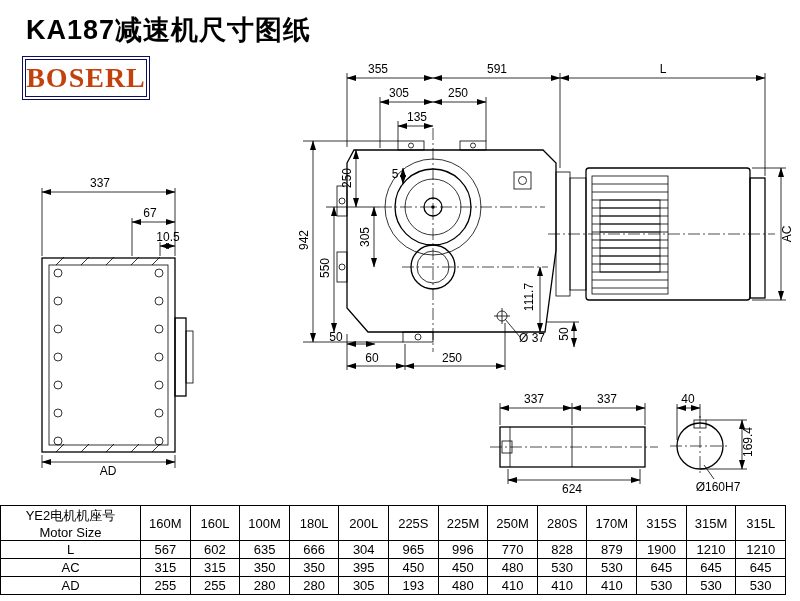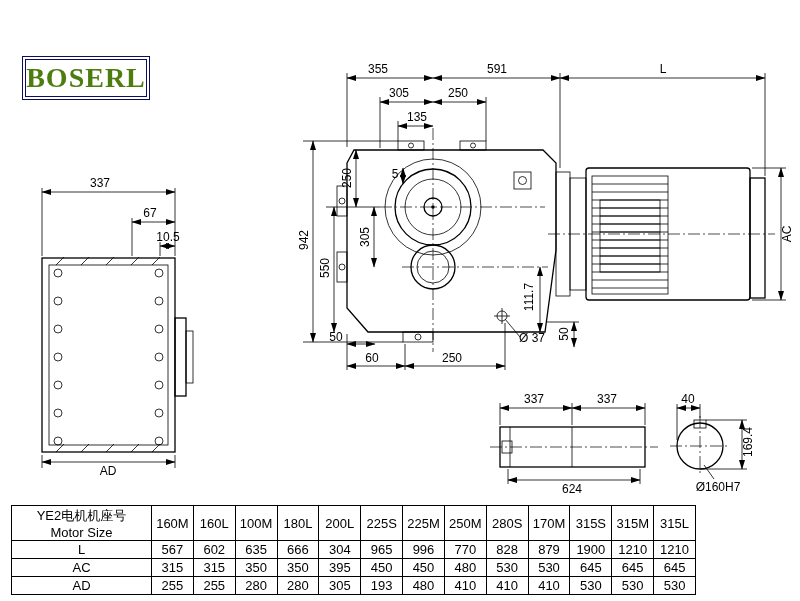--- a/index.html
+++ b/index.html
@@ -2,38 +2,39 @@
 <html><head>
 <meta charset="utf-8">
 <style>
   *{margin:0;padding:0;box-sizing:border-box}
   html,body{background:#fff}
   .page{position:relative;width:800px;height:601px;background:#fff;overflow:hidden;
         font-family:"Liberation Sans",sans-serif;color:#000}
   .title{position:absolute;left:26px;top:12px;font-size:27px;font-weight:bold;letter-spacing:1px}
   .logo{position:absolute;left:22px;top:56px;width:128px;height:44px;border:4px double #0d0d5e;
         display:flex;align-items:center;justify-content:center;background:#fff}
-  .logo span{font-family:"Liberation Serif",serif;font-size:28px;font-weight:bold;color:#4d7c0f;letter-spacing:1px}
+  .logo span{font-family:"Liberation Serif",serif;font-size:28px;font-weight:bold;color:#c2410c;letter-spacing:1px}
   svg.draw{position:absolute;left:0;top:0}
   svg.draw text{font-family:"Liberation Sans",sans-serif;font-size:12px;fill:#000;text-anchor:middle}
   .ol{fill:none;stroke:#000;stroke-width:1.3}
   .tl{fill:none;stroke:#000;stroke-width:0.8}
   .dl{fill:none;stroke:#000;stroke-width:0.8}
   .cl{fill:none;stroke:#000;stroke-width:0.7;stroke-dasharray:12 3 2 3}
-  table.spec{position:absolute;left:11px;top:505px;width:685px;border-collapse:collapse;table-layout:fixed;background:#fff}
+  table.spec{position:absolute;left:0;top:505px;width:786px;border-collapse:collapse;table-layout:fixed;background:#fff}
   table.spec th,table.spec td{border:1px solid #000;text-align:center;vertical-align:middle;
         font-size:13px;font-weight:normal;padding:0}
   table.spec th{height:35px}
   table.spec td{height:18px}
 </style>
 </head>
 <body>
 
 <div class="page">
 
+  <div class="title">KA187减速机尺寸图纸</div>
   <div class="logo">
     <span>BOSERL</span>
   </div>
 
   <svg class="draw" width="800" height="502" viewBox="0 0 800 502">
     <defs>
       <marker id="ar" markerWidth="10" markerHeight="7" refX="9" refY="3" orient="auto-start-reverse" markerUnits="userSpaceOnUse">
         <path d="M0,0 L9.5,3 L0,6 Z" fill="#000"></path>
       </marker>
     </defs>

